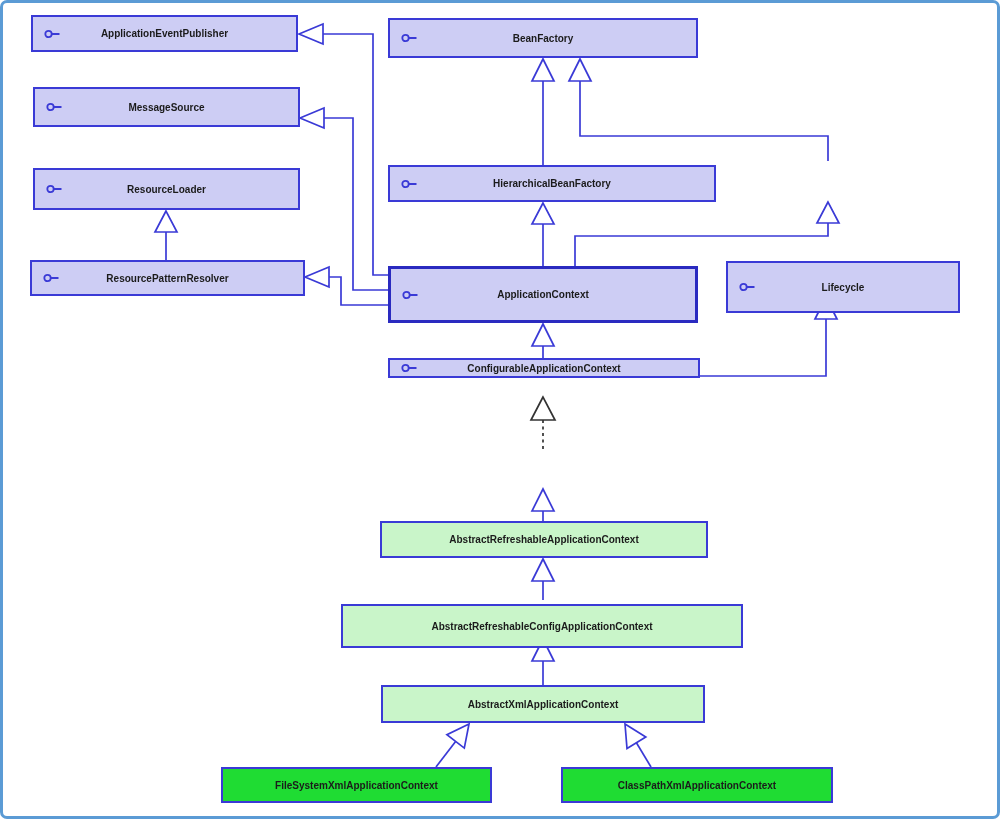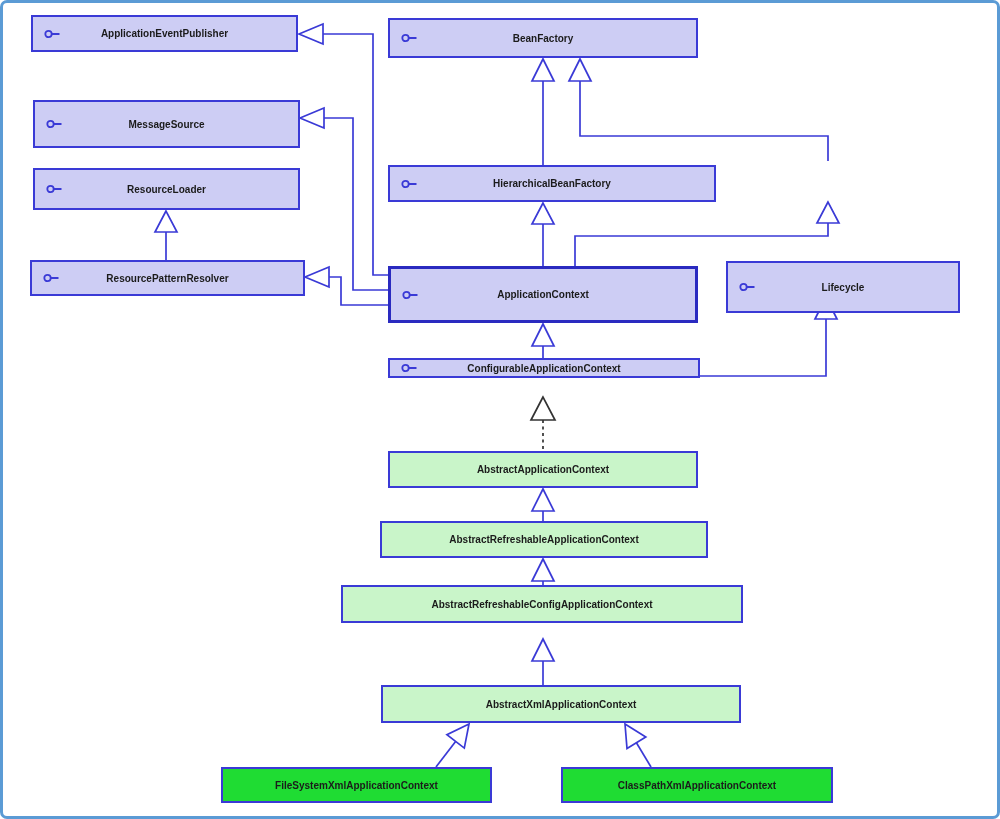--- a/index.html
+++ b/index.html
@@ -127,21 +127,21 @@
   </div>
 
   <div class="node" style="left:385px;top:15px;width:310px;height:40px">
     <span class="lolli"><svg width="17" height="11" viewBox="0 0 17 11">
           <circle cx="4.5" cy="5.5" r="3.2" fill="none" stroke="#3a3ad6" stroke-width="1.8"></circle>
           <line x1="7.7" y1="5.5" x2="15.5" y2="5.5" stroke="#3a3ad6" stroke-width="1.8"></line>
         </svg></span>
     <span>BeanFactory</span>
   </div>
 
-  <div class="node" style="left:30px;top:97px;width:267px;height:48px">
+  <div class="node" style="left:30px;top:84px;width:267px;height:40px">
     <span class="lolli"><svg width="17" height="11" viewBox="0 0 17 11">
           <circle cx="4.5" cy="5.5" r="3.2" fill="none" stroke="#3a3ad6" stroke-width="1.8"></circle>
           <line x1="7.7" y1="5.5" x2="15.5" y2="5.5" stroke="#3a3ad6" stroke-width="1.8"></line>
         </svg></span>
     <span>MessageSource</span>
   </div>
 
   <div class="node" style="left:30px;top:165px;width:267px;height:42px">
     <span class="lolli"><svg width="17" height="11" viewBox="0 0 17 11">
           <circle cx="4.5" cy="5.5" r="3.2" fill="none" stroke="#3a3ad6" stroke-width="1.8"></circle>
@@ -184,33 +184,30 @@
   </div>
 
   <div class="node" style="left:385px;top:355px;width:312px;height:20px">
     <span class="lolli"><svg width="17" height="11" viewBox="0 0 17 11">
           <circle cx="4.5" cy="5.5" r="3.2" fill="none" stroke="#3a3ad6" stroke-width="1.8"></circle>
           <line x1="7.7" y1="5.5" x2="15.5" y2="5.5" stroke="#3a3ad6" stroke-width="1.8"></line>
         </svg></span>
     <span>ConfigurableApplicationContext</span>
   </div>
 
-  <div class="node cls" style="left:385px;top:448px;width:310px;height:37px">
-    <span>AbstractApplicationContext</span>
-  </div>
 
   <div class="node cls" style="left:377px;top:518px;width:328px;height:37px">
     <span>AbstractRefreshableApplicationContext</span>
   </div>
 
-  <div class="node cls" style="left:338px;top:582px;width:402px;height:38px">
+  <div class="node cls" style="left:338px;top:601px;width:402px;height:44px">
     <span>AbstractRefreshableConfigApplicationContext</span>
   </div>
 
-  <div class="node cls" style="left:378px;top:682px;width:360px;height:38px">
+  <div class="node cls" style="left:378px;top:682px;width:324px;height:38px">
     <span>AbstractXmlApplicationContext</span>
   </div>
 
   <div class="node impl" style="left:218px;top:764px;width:271px;height:36px">
     <span>FileSystemXmlApplicationContext</span>
   </div>
 
   <div class="node impl" style="left:558px;top:764px;width:272px;height:36px">
     <span>ClassPathXmlApplicationContext</span>
   </div>

